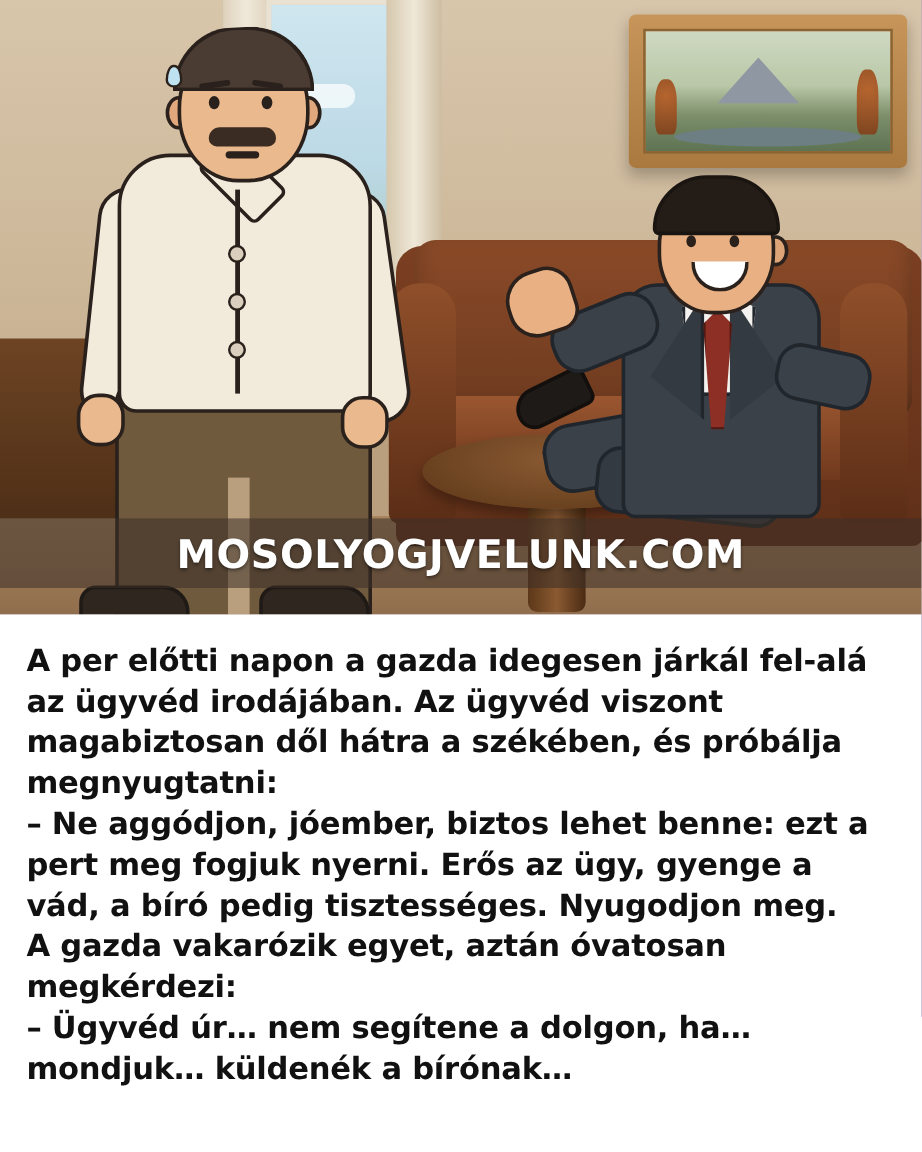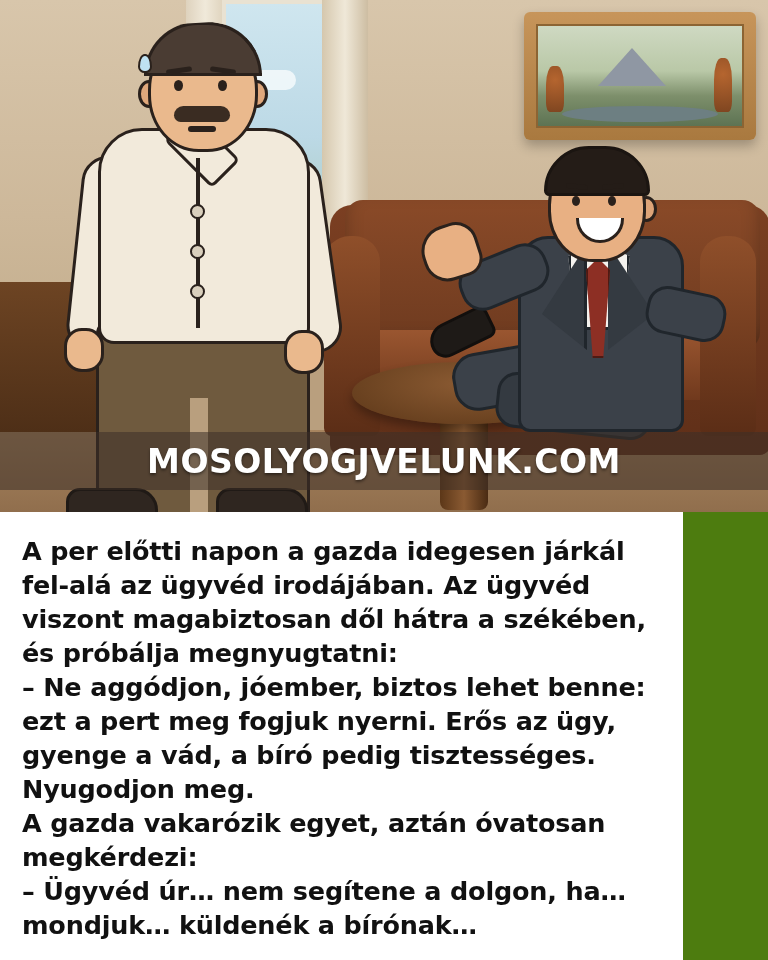--- a/index.html
+++ b/index.html
@@ -10,21 +10,21 @@
   body {
     width: 768px;
     height: 960px;
     font-family: "Liberation Sans", sans-serif;
     overflow: hidden;
   }
   .page {
     position: relative;
     width: 768px;
     height: 960px;
-    background: #4d7c0f;
+    background: #4c1d95;
   }
 
   
   .illustration {
     position: relative;
     width: 768px;
     height: 512px;
     overflow: hidden;
     background: #cdb89a;
   }
@@ -429,21 +429,21 @@
     font-weight: bold;
     font-size: 33px;
     letter-spacing: 0.5px;
     text-shadow: 0 2px 3px rgba(0,0,0,.45);
   }
 
   
   .caption {
     position: absolute;
     left: 0; top: 512px;
-    width: 683px;
+    width: 768px;
     height: 448px;
     background: #ffffff;
     box-sizing: border-box;
     padding: 22px 22px 10px 22px;
   }
   .caption p {
     margin: 0;
     color: #111111;
     font-family: "DejaVu Sans", sans-serif;
     font-weight: bold;

